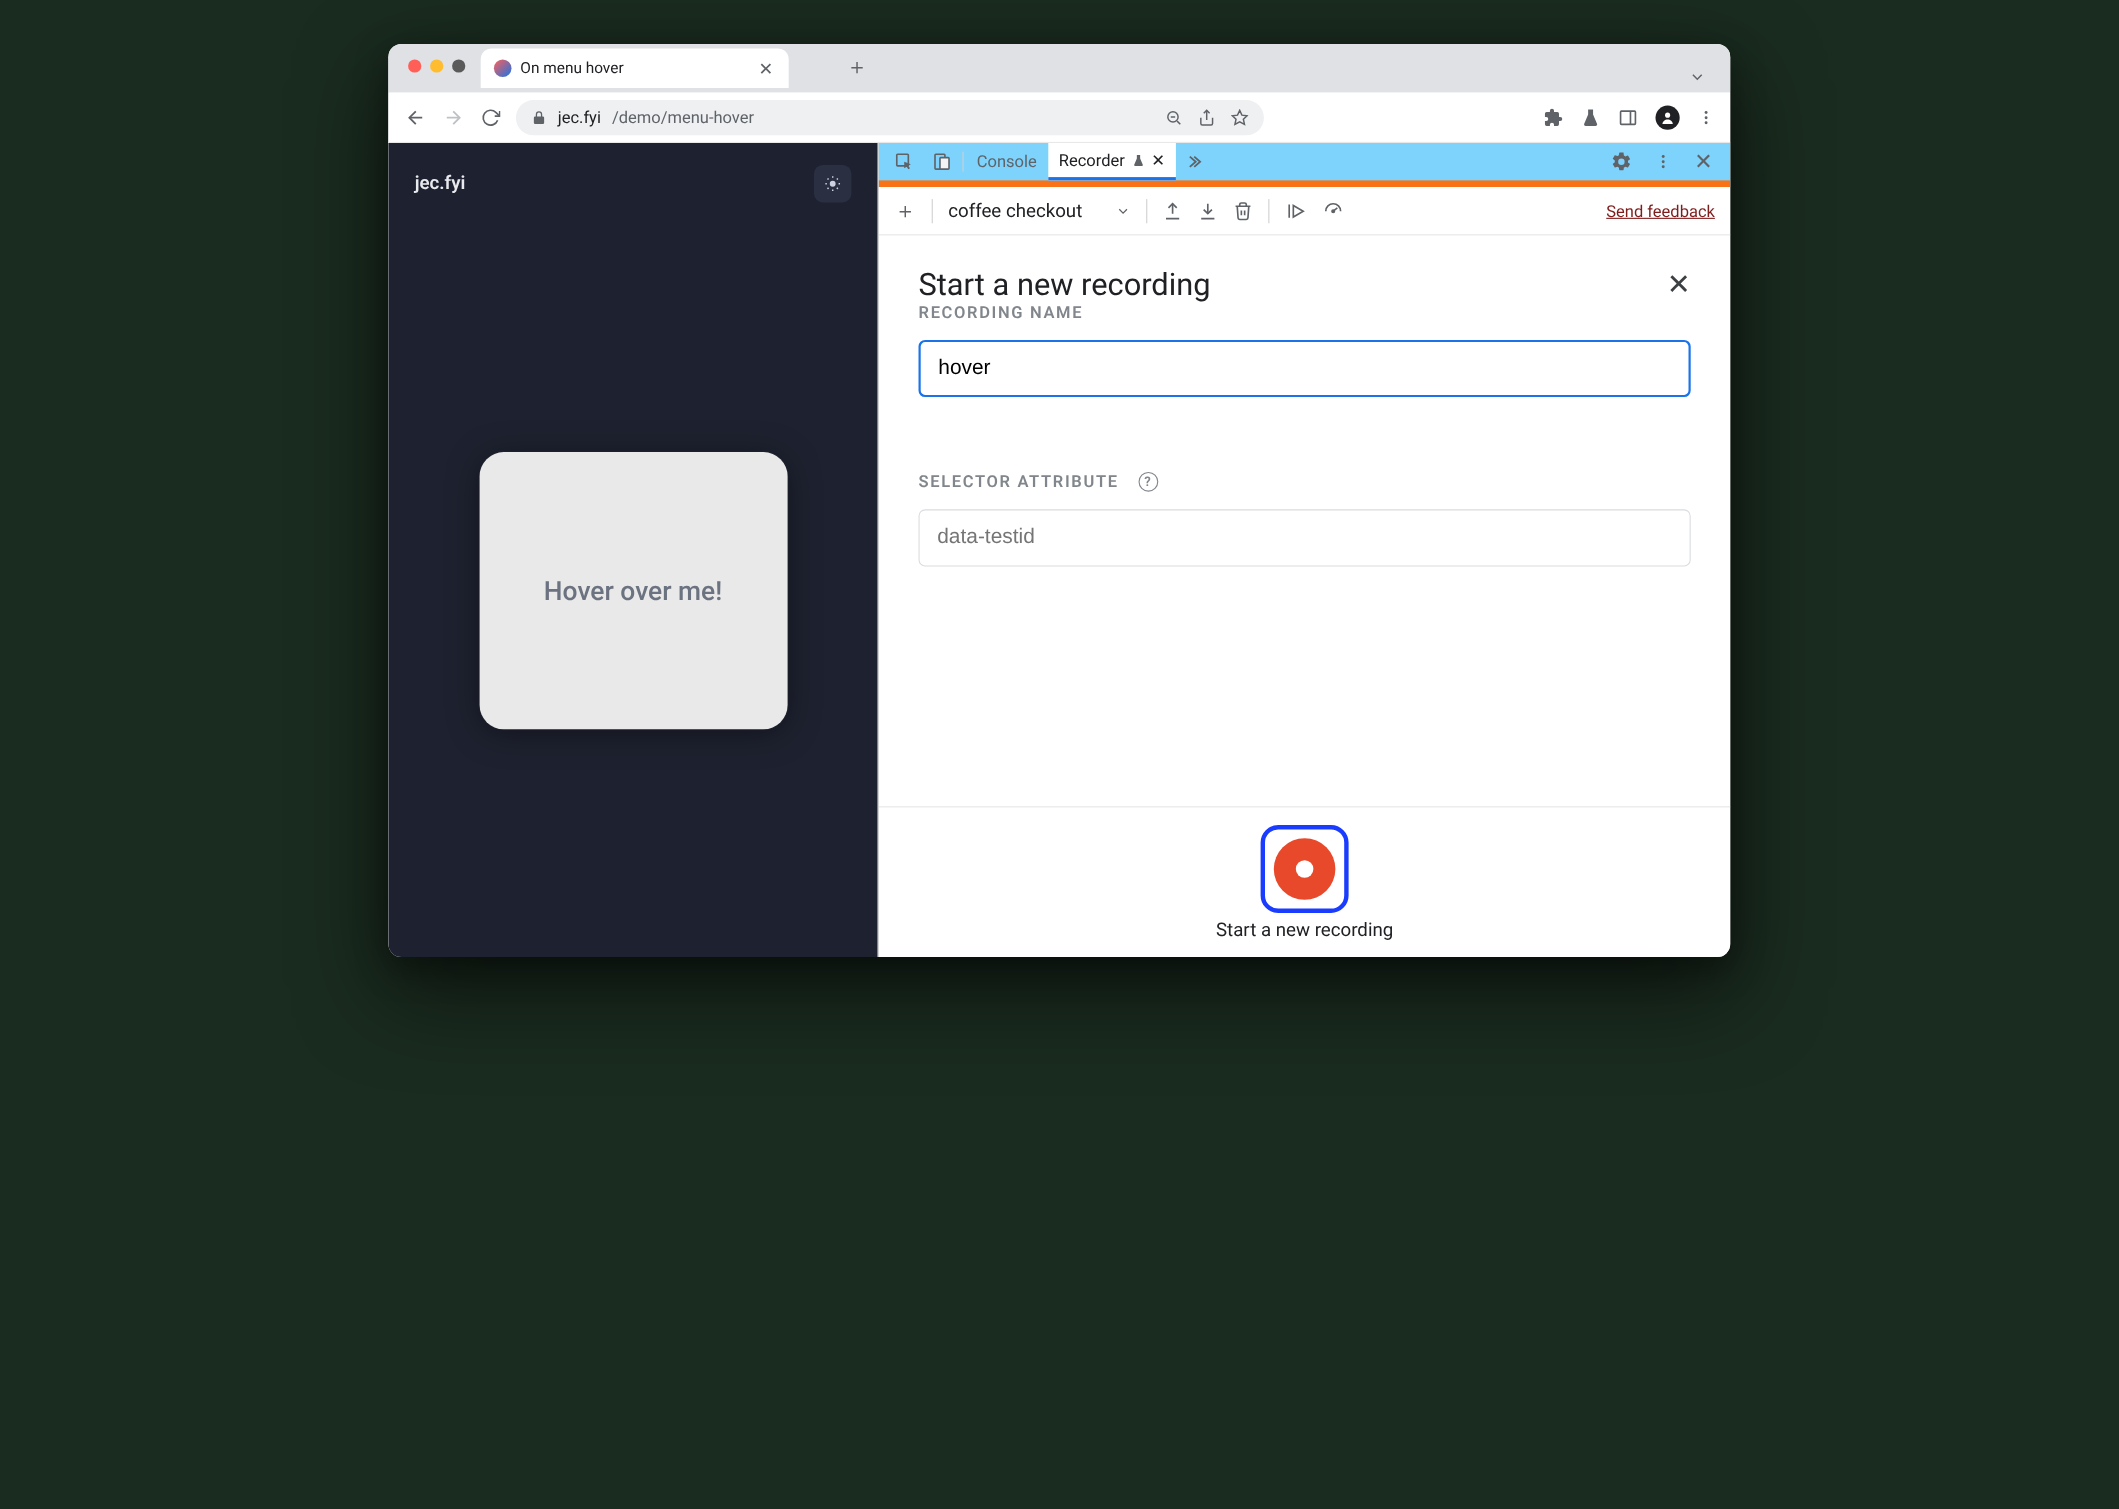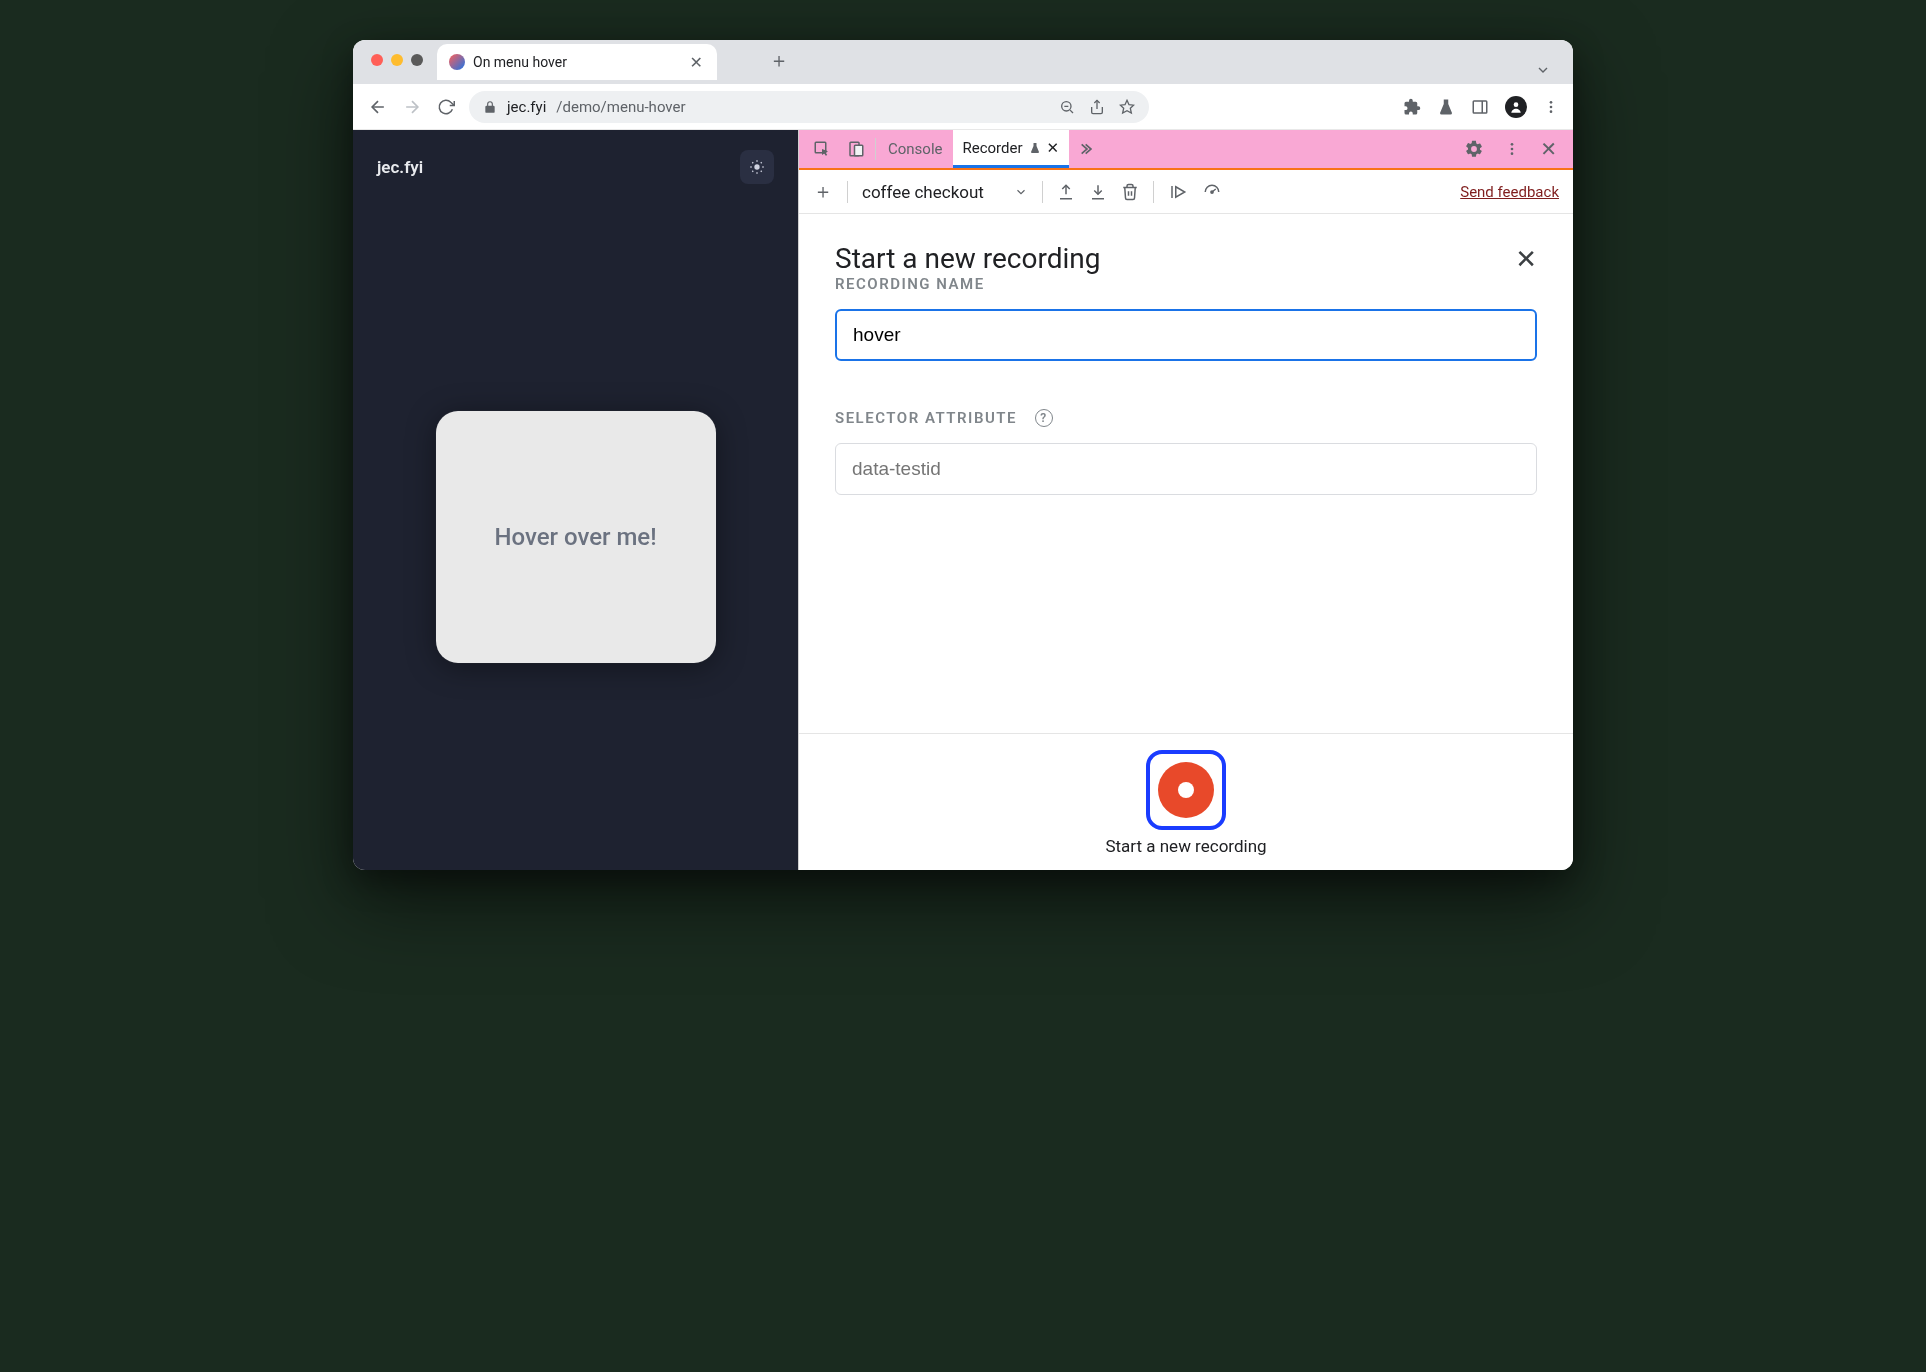--- a/index.html
+++ b/index.html
@@ -111,21 +111,21 @@
     background:#e9e9e9;
     border-radius:22px;
     display:flex; align-items:center; justify-content:center;
     color:#6b7280; font-size:24px; font-weight:500;
     box-shadow: 0 0 0 1px rgba(255,255,255,0.02), 0 4px 30px rgba(0,0,0,0.4);
   }
 
   
   .devtools { flex:1; display:flex; flex-direction:column; background:#fff; border-left:1px solid #d0d0d0; min-width:0;}
   .dt-tabs {
-    height:40px; background:#f9a8d4; border-bottom:2px solid #f97316;
+    height:40px; background:#7dd3fc; border-bottom:6px solid #f97316;
     display:flex; align-items:stretch; gap:0; padding:0 6px;
   }
   .dt-tabs .seg { display:flex; align-items:center; padding:0 10px; color:#5f6368; font-size:15px; cursor:pointer; gap:6px;}
   .dt-tabs .seg.icon-only { padding:0 8px; }
   .dt-tabs .sep { width:1px; background:#d0d0d0; margin:8px 2px;}
   .dt-tabs .seg.active { color:#202124; border-bottom:3px solid #1a73e8; background:#fff;}
   .dt-tabs .rightgroup { margin-left:auto; display:flex; align-items:center; gap:8px; padding-right:4px;}
   .dt-tabs .rightgroup .ico { color:#5f6368; cursor:pointer; padding:0 6px;}
   
   .dt-toolbar {
@@ -403,21 +403,21 @@
 
       <div class="dt-body">
         <div class="dt-title-row">
           <div class="dt-title">Start a new recording</div>
           <div class="close-x">✕</div>
         </div>
 
         <div class="field-label">RECORDING NAME</div>
         <input class="text-input" value="hover" style="">
 
-        <div class="field-label" style="margin-top:48px;gap:18px;">
+        <div class="field-label" style="margin-top:68px;gap:18px;">
           <span>SELECTOR ATTRIBUTE</span>
           <span class="helpq">?</span>
         </div>
         <input class="text-input plain" placeholder="data-testid" style="">
       </div>
 
       <div class="dt-footer">
         <div class="rec-btn">
           <div class="rec-circle">
             <div class="rec-dot"></div>

